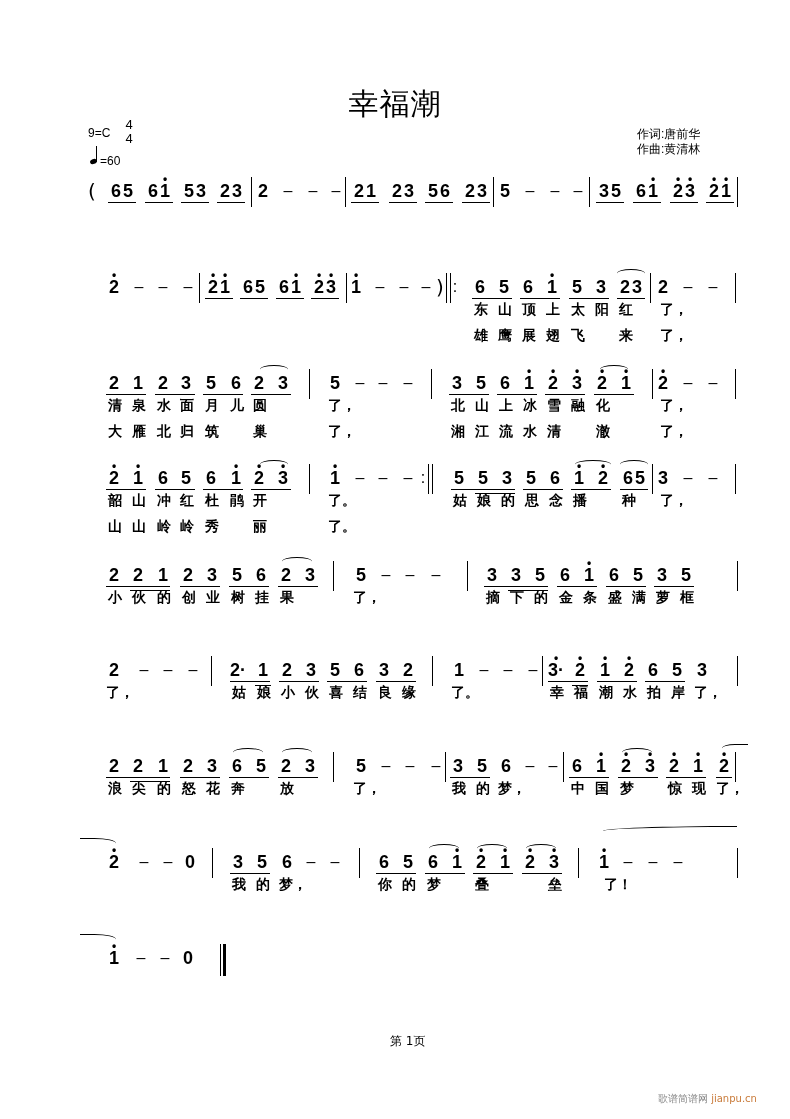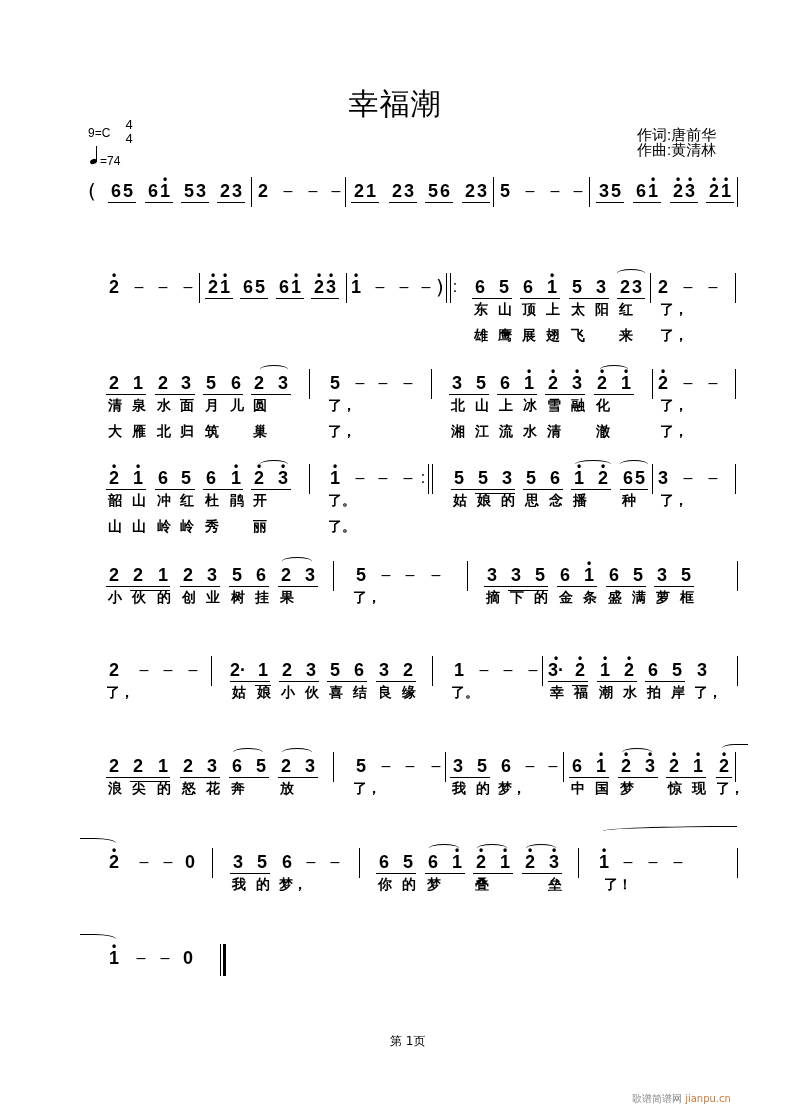--- a/index.html
+++ b/index.html
@@ -1,48 +1,48 @@
 <!DOCTYPE html>
 <html><head>
 <meta charset="utf-8">
 <style>
   html, body { margin:0; padding:0; background:#ffffff; }
   body { width:790px; height:1119px; position:relative; overflow:hidden;
          font-family:"DejaVu Sans", "Liberation Sans", sans-serif; color:#000; }
   .abs { position:absolute; }
   .title { left:0; width:790px; top:84px; text-align:center; font-size:30px; font-weight:normal; letter-spacing:1px; }
   .meta { font-family:"Liberation Sans", sans-serif; font-size:12px; }
-  .credit { font-size:15px; line-height:15px; }
+  .credit { font-size:12px; line-height:15px; }
   .tsig { font-size:13px; line-height:14px; text-align:center; width:12px; }
   .note { position:absolute; font-family:"Liberation Sans", sans-serif; font-weight:bold; font-size:18px; line-height:20px; width:16px; text-align:center; }
   .note .dot-above { position:absolute; top:-6px; left:0; width:16px; text-align:center; font-size:12px; line-height:8px; }
   .dash { position:absolute; font-family:"Liberation Sans", sans-serif; font-size:16px; line-height:20px; width:16px; text-align:center; }
   .ul { position:absolute; height:0; border-top:1.5px solid #000; }
   .bl { position:absolute; width:0; border-left:1.3px solid #000; }
   .lyric { position:absolute; font-size:14px; font-weight:bold; line-height:16px; width:18px; text-align:center; }
   .paren { position:absolute; font-size:20px; line-height:22px; }
   .slur { position:absolute; border-top:1.2px solid #000; border-radius:50% 50% 0 0; height:8px; }
   .footer { font-size:12px; }
-  .watermark { font-size:10px; color:#888; }
+  .watermark { font-size:10px; color:#888;margin-left:26px; }
   .watermark .url { color:#c97b3a; }
 </style>
 </head>
 <body>
 
 <div class="abs title">幸福潮</div>
 <div class="abs meta" style="left:88px;top:126px;">9=C</div>
 <div class="abs tsig meta" style="left:123px;top:118px;">
   <div>4</div>
   <div>4</div>
 </div>
 <div class="abs" style="left:90px;top:146px;width:8px;height:20px;">
   <div style="position:absolute;left:6px;top:0;width:0;height:16px;border-left:1.3px solid #000;"></div>
   <div style="position:absolute;left:0;top:13px;width:7px;height:5px;border-radius:50%;background:#000;transform:rotate(-20deg);"></div>
 </div>
-<div class="abs meta" style="left:100px;top:154px;">=74</div>
+<div class="abs meta" style="left:100px;top:154px;">=60</div>
 <div class="abs credit meta" style="left:637px;top:127px;">作词:唐前华</div>
 <div class="abs credit meta" style="left:637px;top:142px;">作曲:黄清林</div>
 
 <div id="score">
     <div class="paren" style="left: 88px; top: 180px;">(</div>
     <div class="note" style="left: 108px; top: 181px;">6</div>
     <div class="note" style="left: 120px; top: 181px;">5</div>
     <div class="note" style="left: 145px; top: 181px;">6</div>
     <div class="note" style="left: 157px; top: 181px;">1<span class="dot-above">•</span></div>
     <div class="note" style="left: 181px; top: 181px;">5</div>

